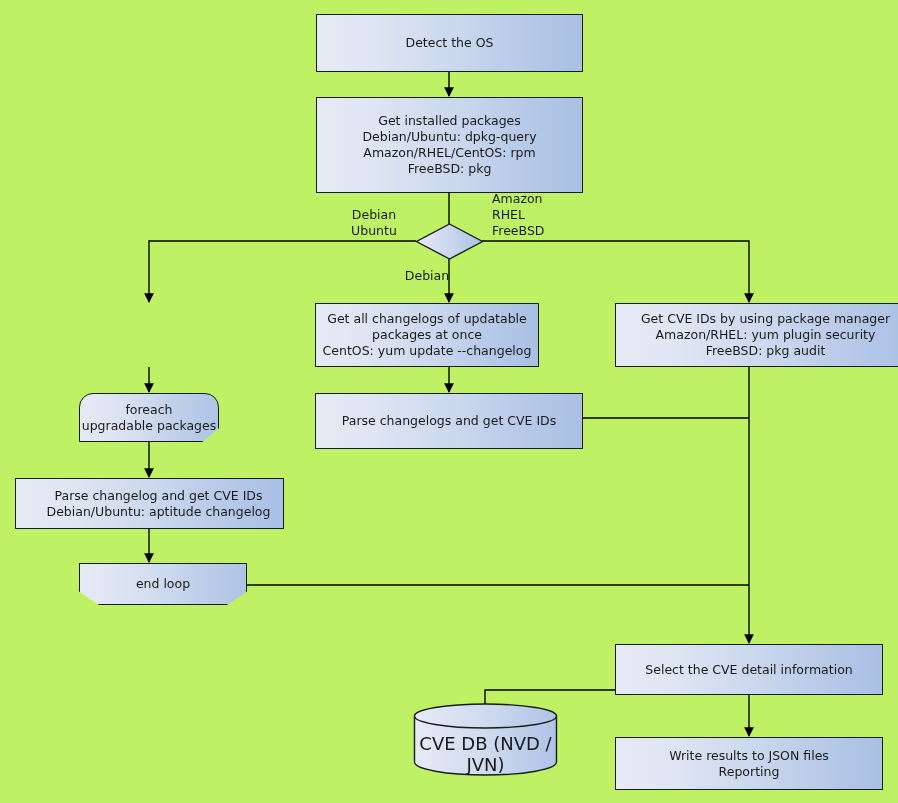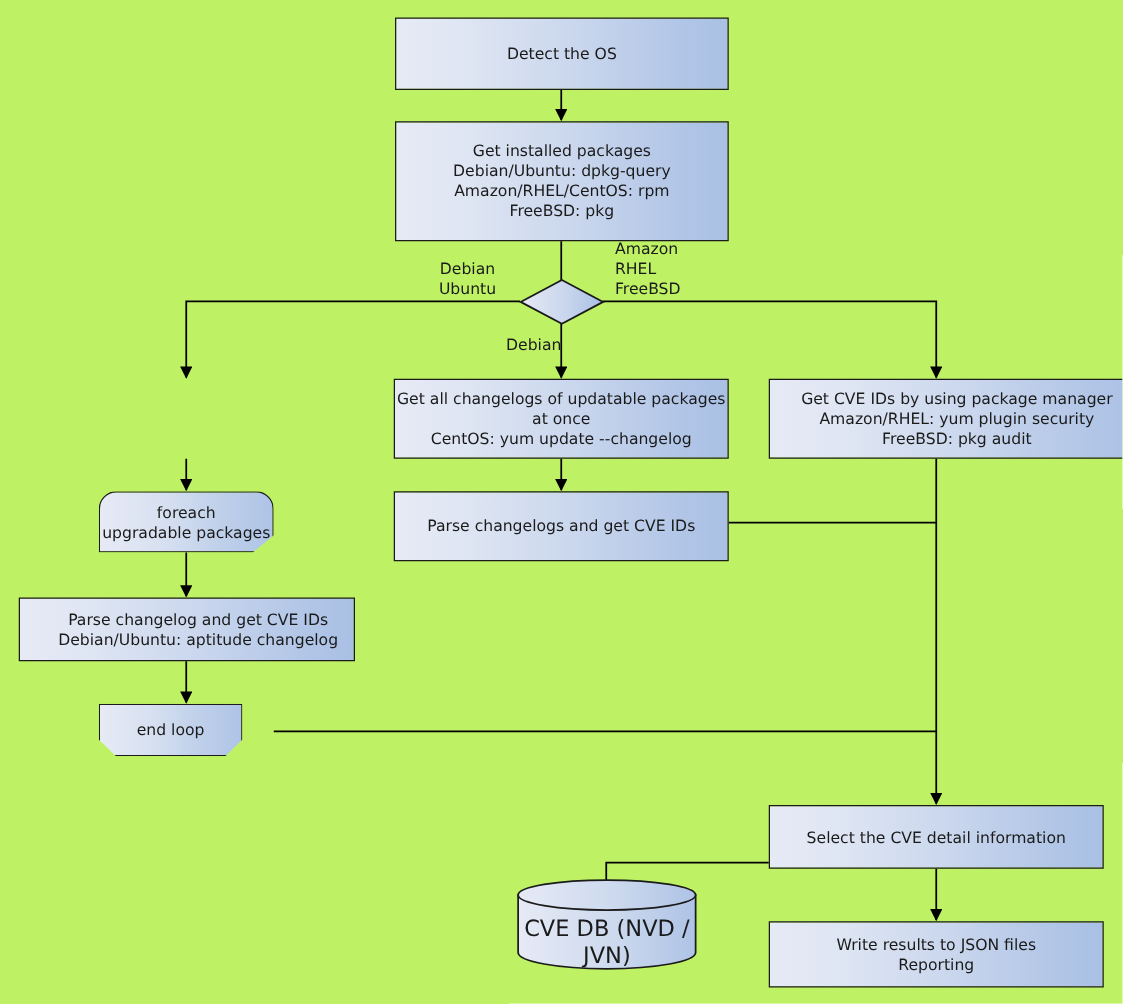--- a/index.html
+++ b/index.html
@@ -153,21 +153,21 @@
   <div class="edge-label el-left" style="left:341px; top:207px; width:66px;">Debian
 Ubuntu</div>
 
   <div class="edge-label el-right" style="left:492px; top:191px; width:72px;">Amazon
 RHEL
 FreeBSD</div>
 
   <div class="edge-label" style="left:396px; top:268px; width:62px; text-align:center;">Debian</div>
 
 
-  <div class="node proc" style="left:315px; top:303px; width:268px; height:64px;">
+  <div class="node proc" style="left:315px; top:303px; width:224px; height:64px;">
     <span>Get all changelogs of updatable packages at once
 CentOS: yum update --changelog</span>
   </div>
 
   <div class="node proc" style="left:615px; top:303px; width:301px; height:64px;">
     <span>Get CVE IDs by using package manager
 Amazon/RHEL: yum plugin security
 FreeBSD: pkg audit</span>
   </div>
 
@@ -178,21 +178,21 @@
 
   <div class="node proc" style="left:315px; top:393px; width:268px; height:56px;">
     <span>Parse changelogs and get CVE IDs</span>
   </div>
 
   <div class="node proc" style="left:15px; top:478px; width:269px; height:51px;padding-left:18px;">
     <span>Parse changelog and get  CVE IDs
 Debian/Ubuntu: aptitude changelog</span>
   </div>
 
-  <div class="node loop-end" style="left:79px; top:563px; width:115px; height:42px;align-items:center;">
+  <div class="node loop-end" style="left:79px; top:563px; width:168px; height:42px;align-items:center;">
     <span>end loop</span>
   </div>
 
   <div class="node proc" style="left:615px; top:644px; width:268px; height:51px;">
     <span>Select the CVE detail information</span>
   </div>
 
   <div class="db-wrap" style="left:413px; top:703px;">
     <svg width="145" height="73" viewBox="0 0 145 73" xmlns="http://www.w3.org/2000/svg">
       <defs>

